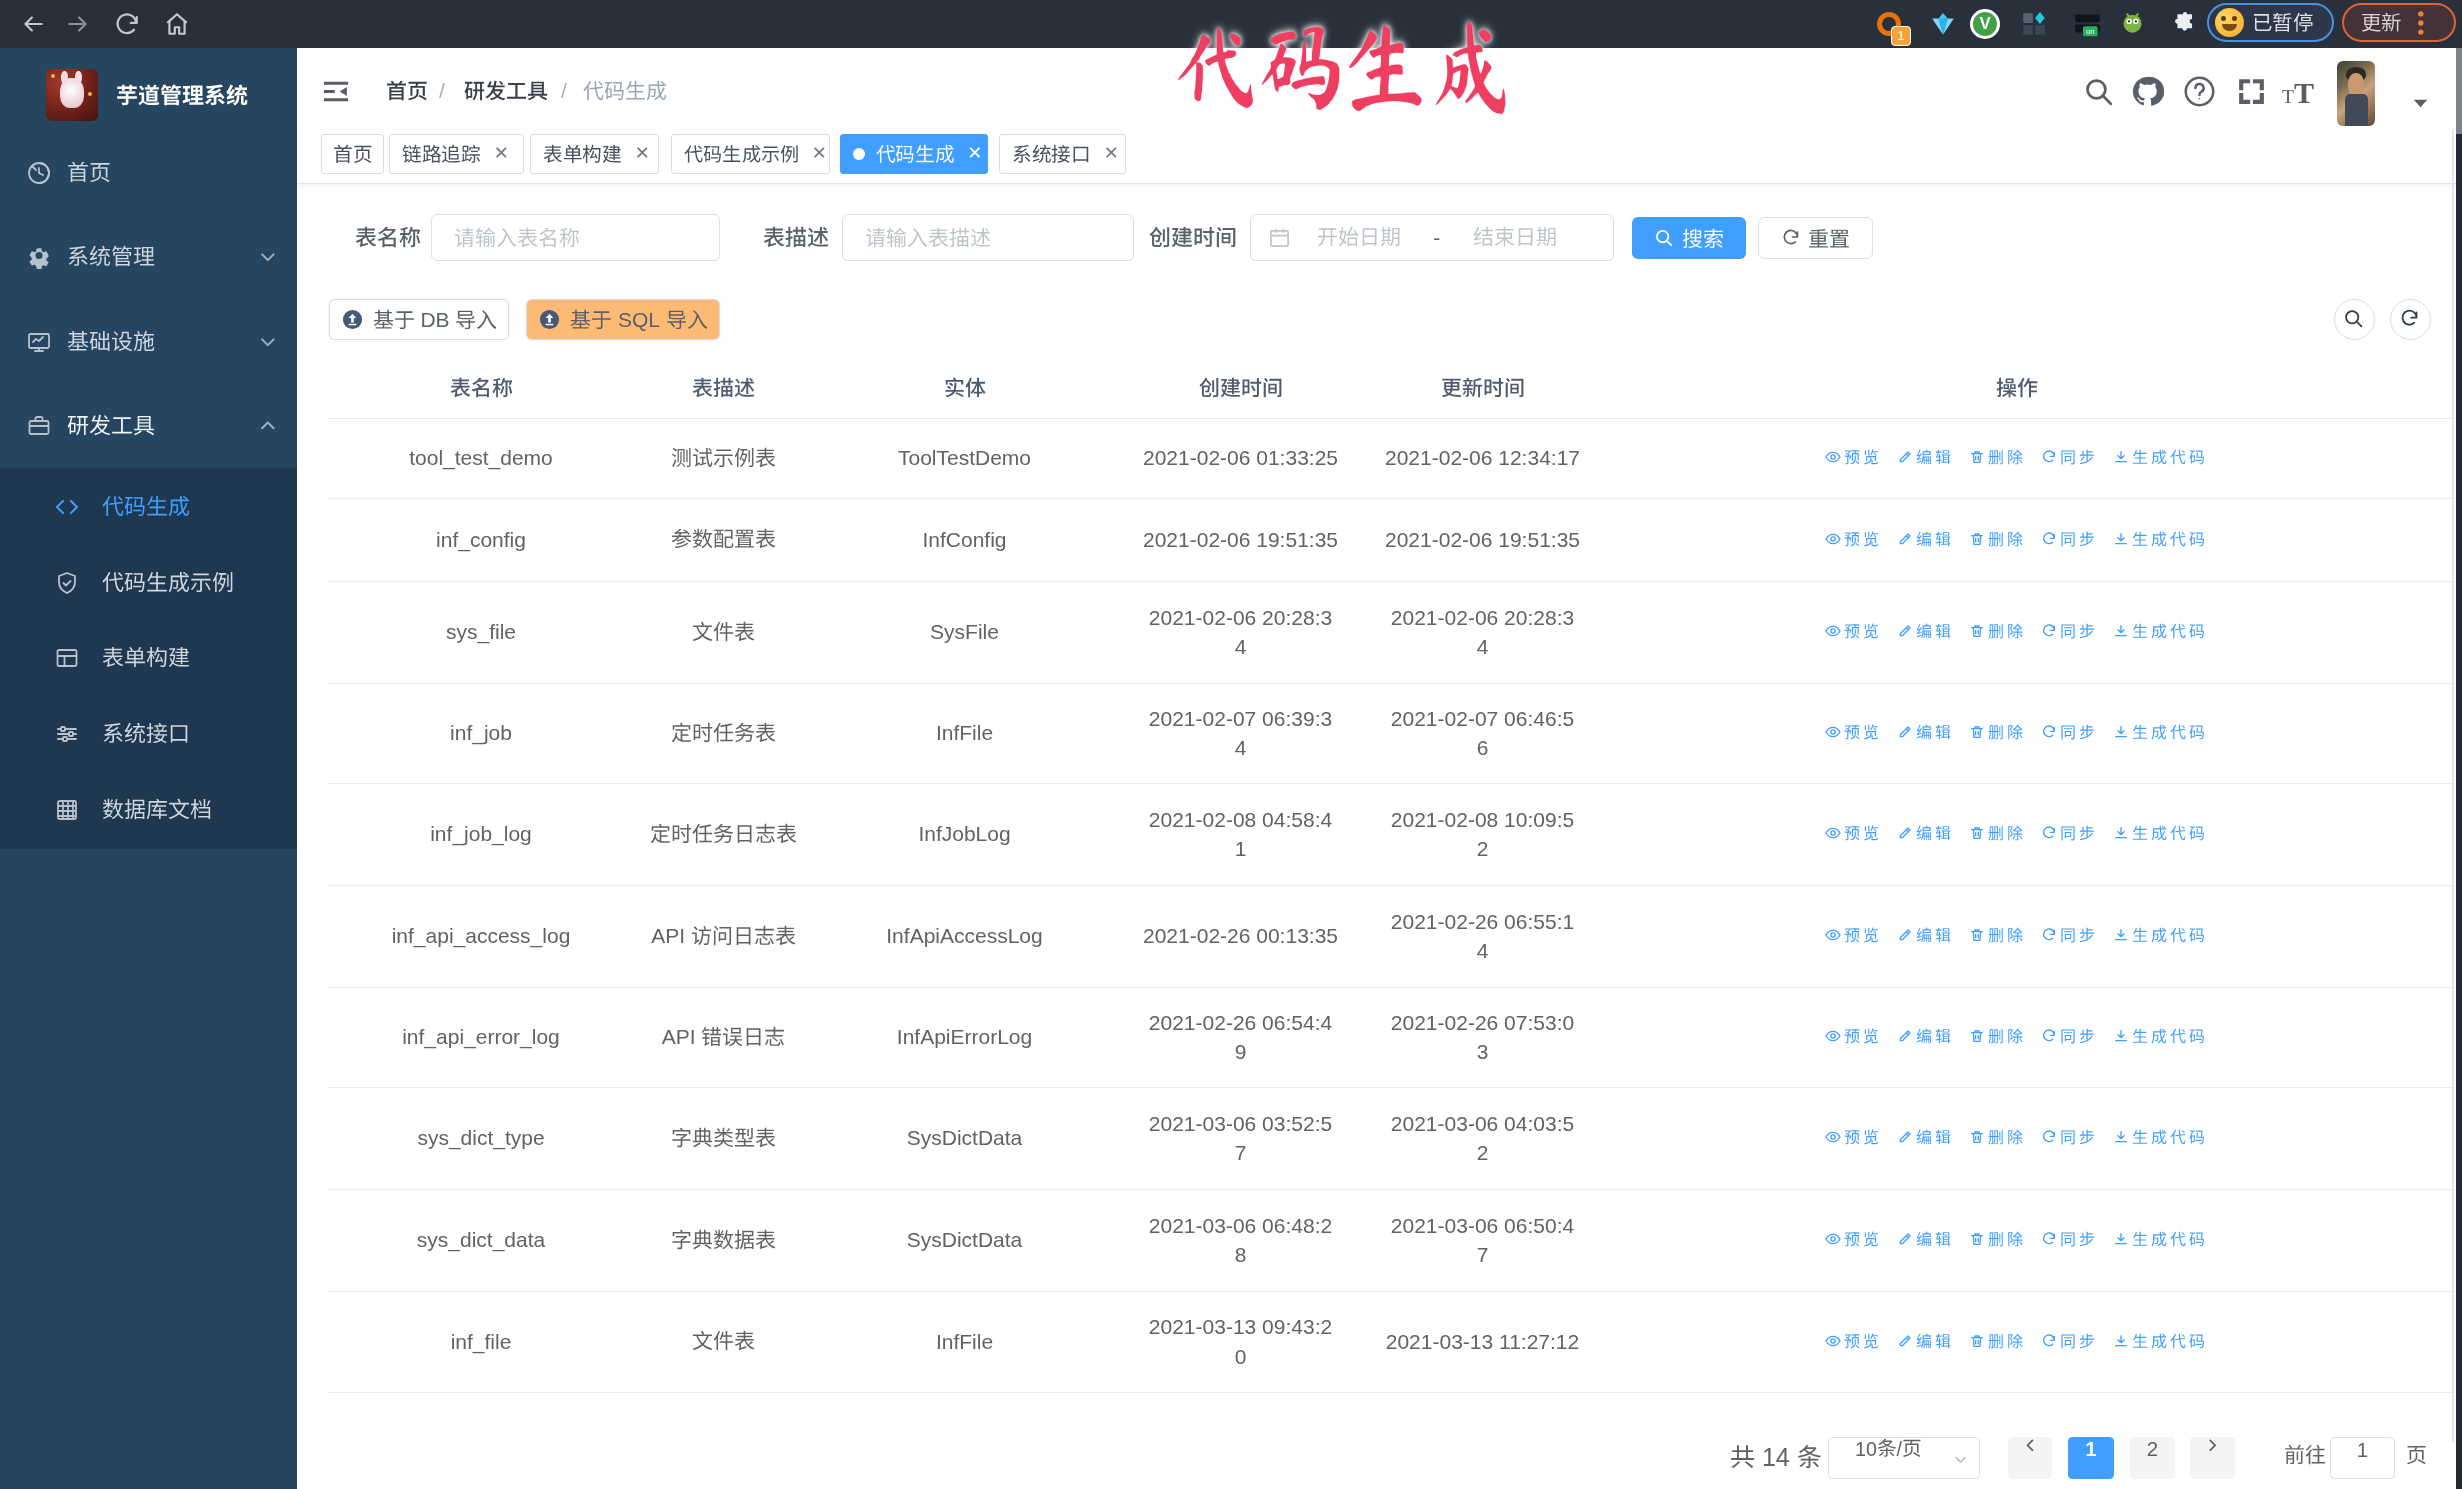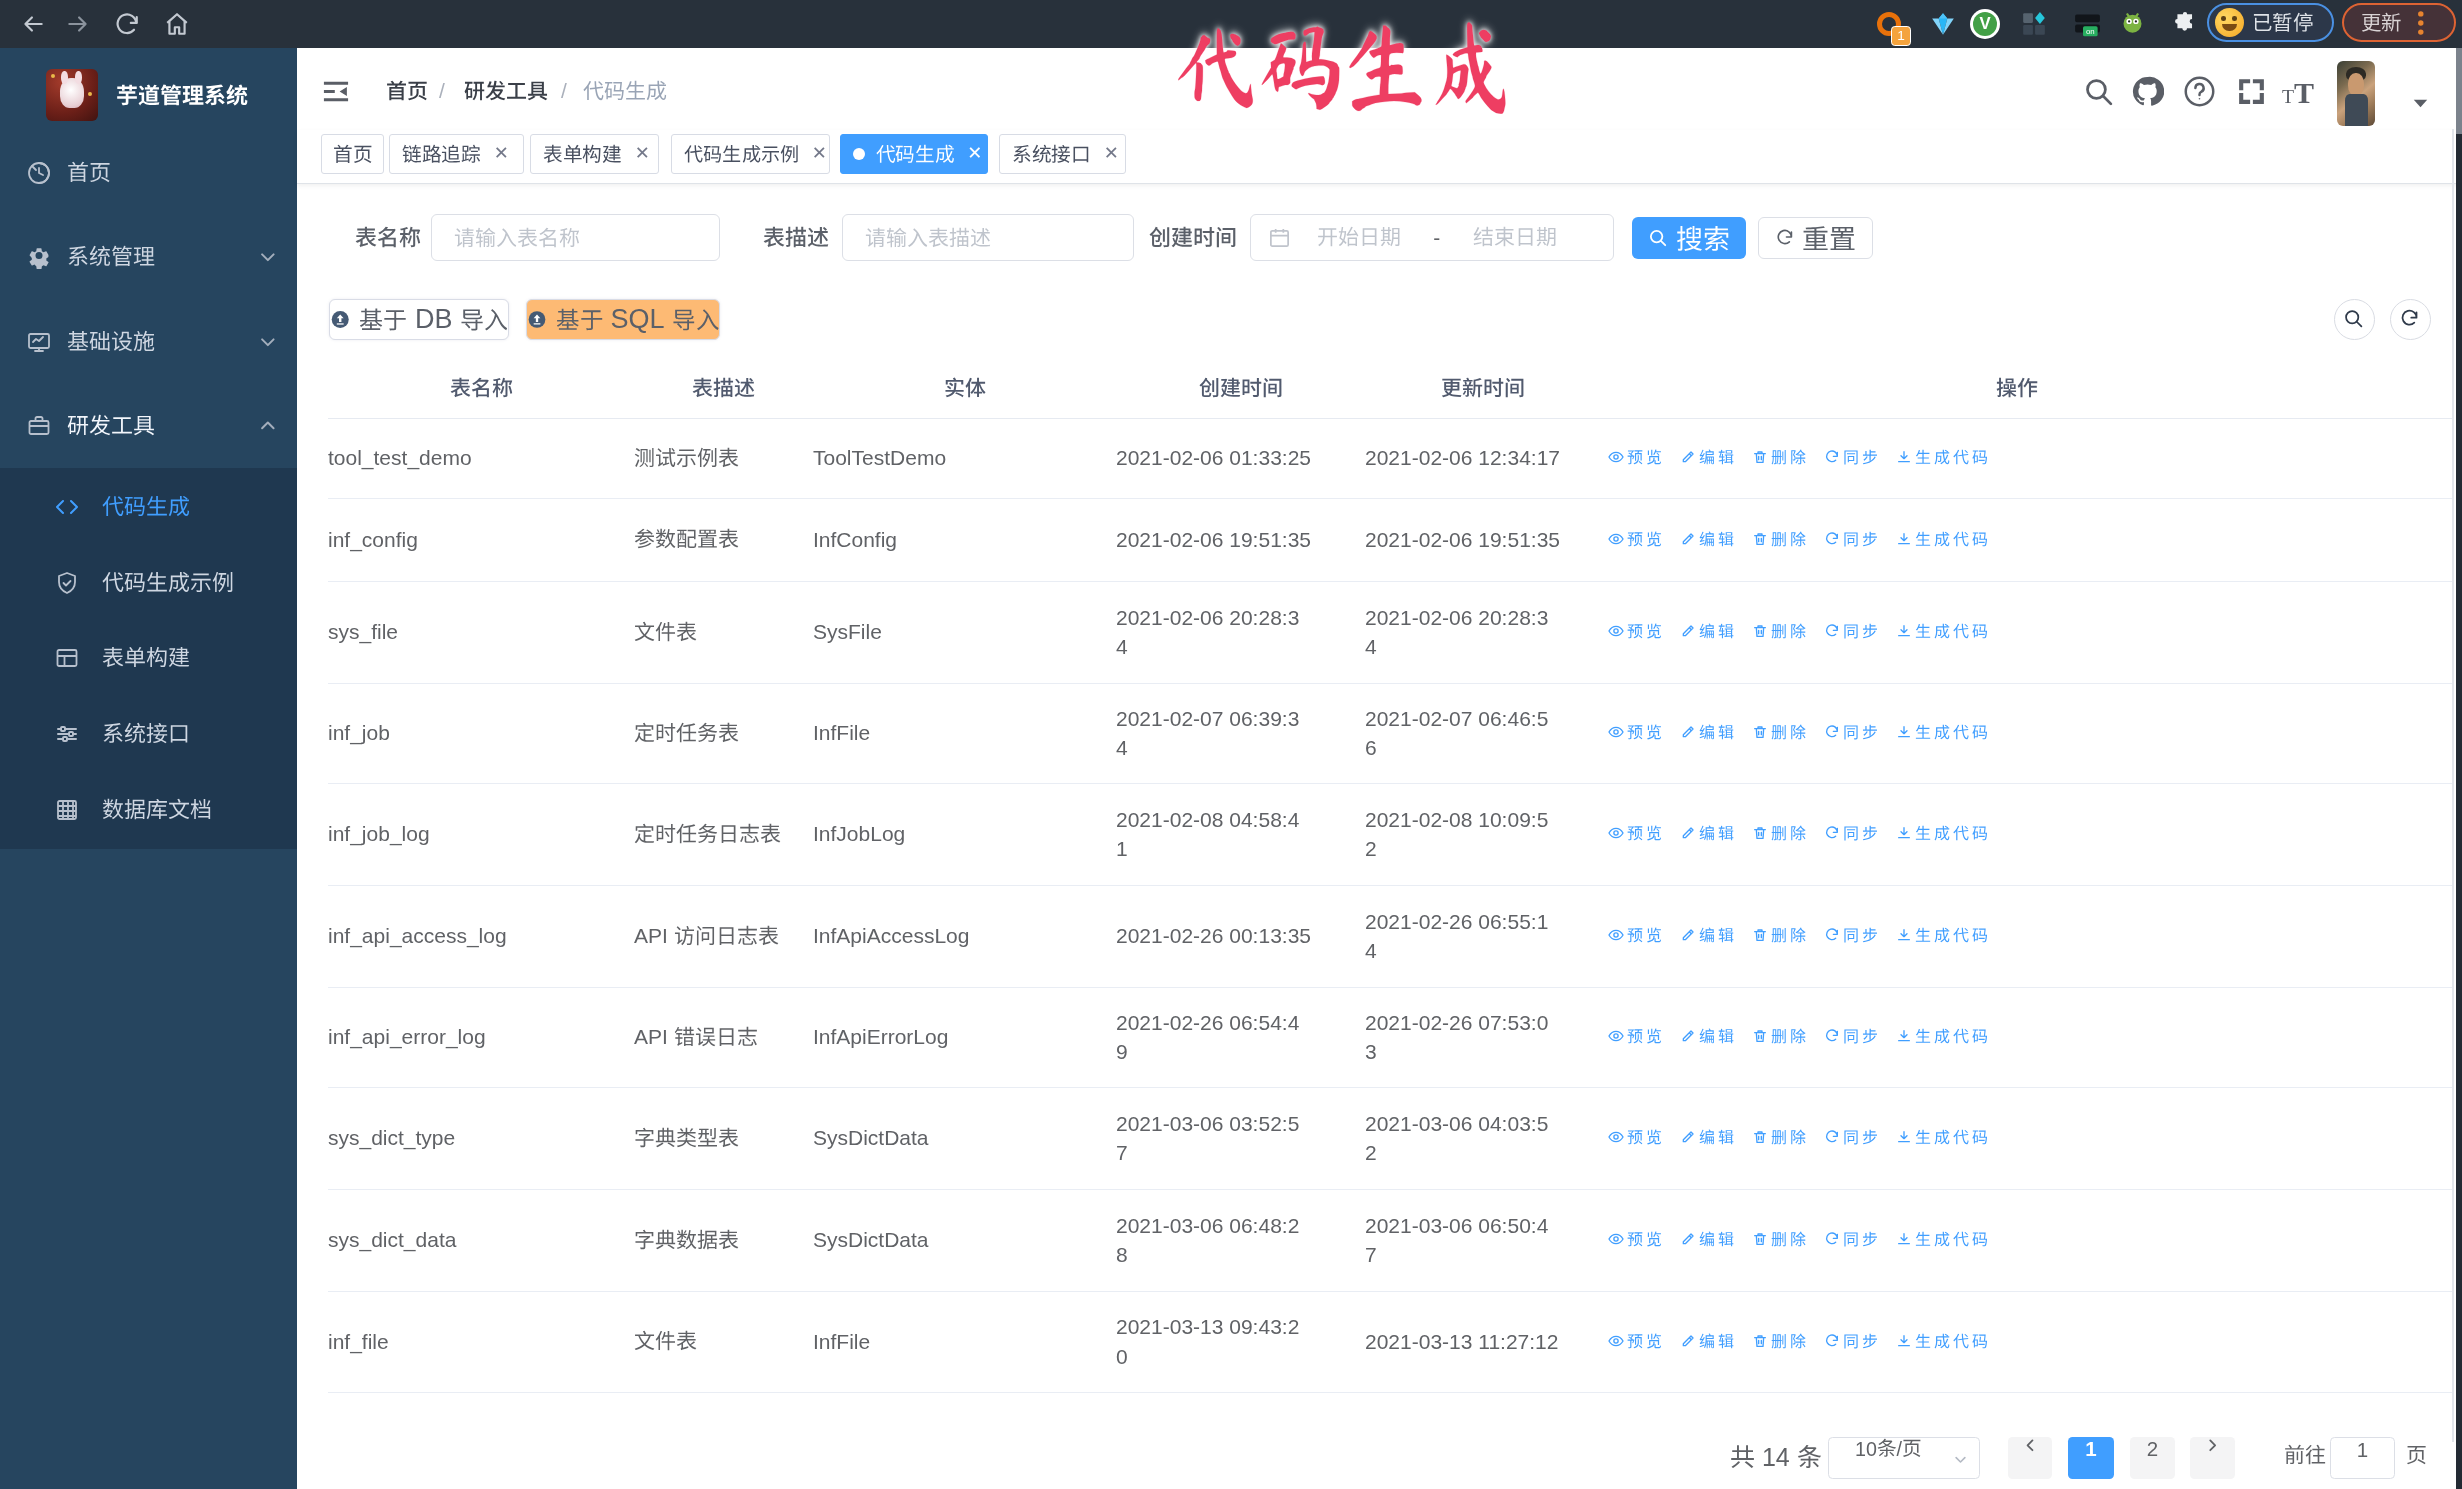--- a/index.html
+++ b/index.html
@@ -29,25 +29,25 @@
 
 #tagsbar{position:absolute;left:297px;top:130px;width:2165px;height:54px;background:#fff;border-bottom:1.5px solid #dfe3e8;box-sizing:border-box;box-shadow:0 1.5px 4.5px rgba(0,0,0,.06)}
 .tag{position:absolute;top:3.8px;height:40px;box-sizing:border-box;border:1.5px solid #d8dce5;background:#fff;color:#495060;font-size:19.7px;display:flex;align-items:center;border-radius:3px}
 .tag .x{display:inline-block;margin-left:10.6px;width:19.7px;height:19.7px;line-height:19.7px;text-align:center;border-radius:50%;color:#74798a;font-size:18px}
 .tag.active{background:#409eff;border-color:#409eff;color:#fff}
 .tag.active .x{color:#fff}
 .dot{display:inline-block;width:12px;height:12px;border-radius:50%;background:#fff;margin-right:10.6px}
 
 .flabel{position:absolute;top:214px;height:47px;line-height:47px;font-size:22px;color:#5b6069;text-align:right}
 .finput{position:absolute;top:214px;height:47px;box-sizing:border-box;border:1.5px solid #dcdfe6;border-radius:6px;background:#fff;font-size:21px;color:#bfc4cc;display:flex;align-items:center}
-.btn{position:absolute;box-sizing:border-box;border-radius:6px;font-size:27px;display:flex;align-items:center;justify-content:center}
+.btn{position:absolute;box-sizing:border-box;border-radius:6px;font-size:21px;display:flex;align-items:center;justify-content:center}
 
 #tbl{position:absolute;left:328px;top:359px;width:2124px;border-collapse:collapse;table-layout:fixed;font-size:21px;color:#606266}
 #tbl th{font-weight:normal;color:#515a6e;border-bottom:1.5px solid #e6eaf1}
-#tbl td{border-bottom:1.5px solid #e9edf4;text-align:left;vertical-align:middle;line-height:29.5px;padding:0}
+#tbl td{border-bottom:1.5px solid #e9edf4;text-align:center;vertical-align:middle;line-height:29.5px;padding:0}
 #tbl td:last-child,#tbl th:last-child{padding-right:19px}
 #tbl tr{border:0}
 .act{display:inline-flex;align-items:center;color:#409eff;margin:0 7.6px;font-size:19.7px}
 .act svg{width:16px;height:16px;margin-right:3px}
 
 .pgbox{position:absolute;top:1437px;height:42px;box-sizing:border-box;border-radius:4.5px;display:flex;align-items:flex-start;justify-content:center;font-size:19.7px;color:#606266;background:#f4f4f5}
 </style>
 </head>
 <body>
 <svg style="position:absolute;width:0;height:0" aria-hidden="true">

